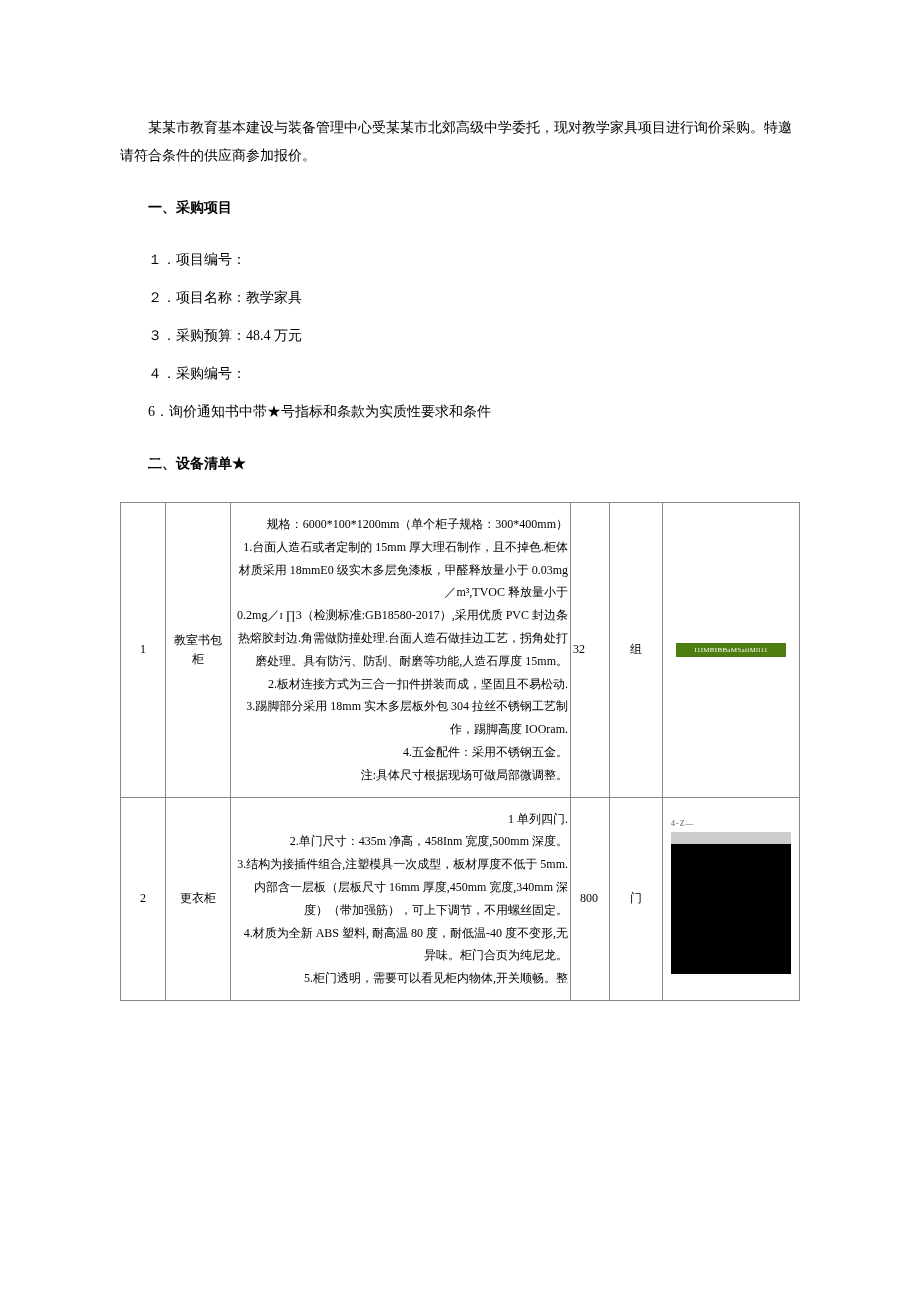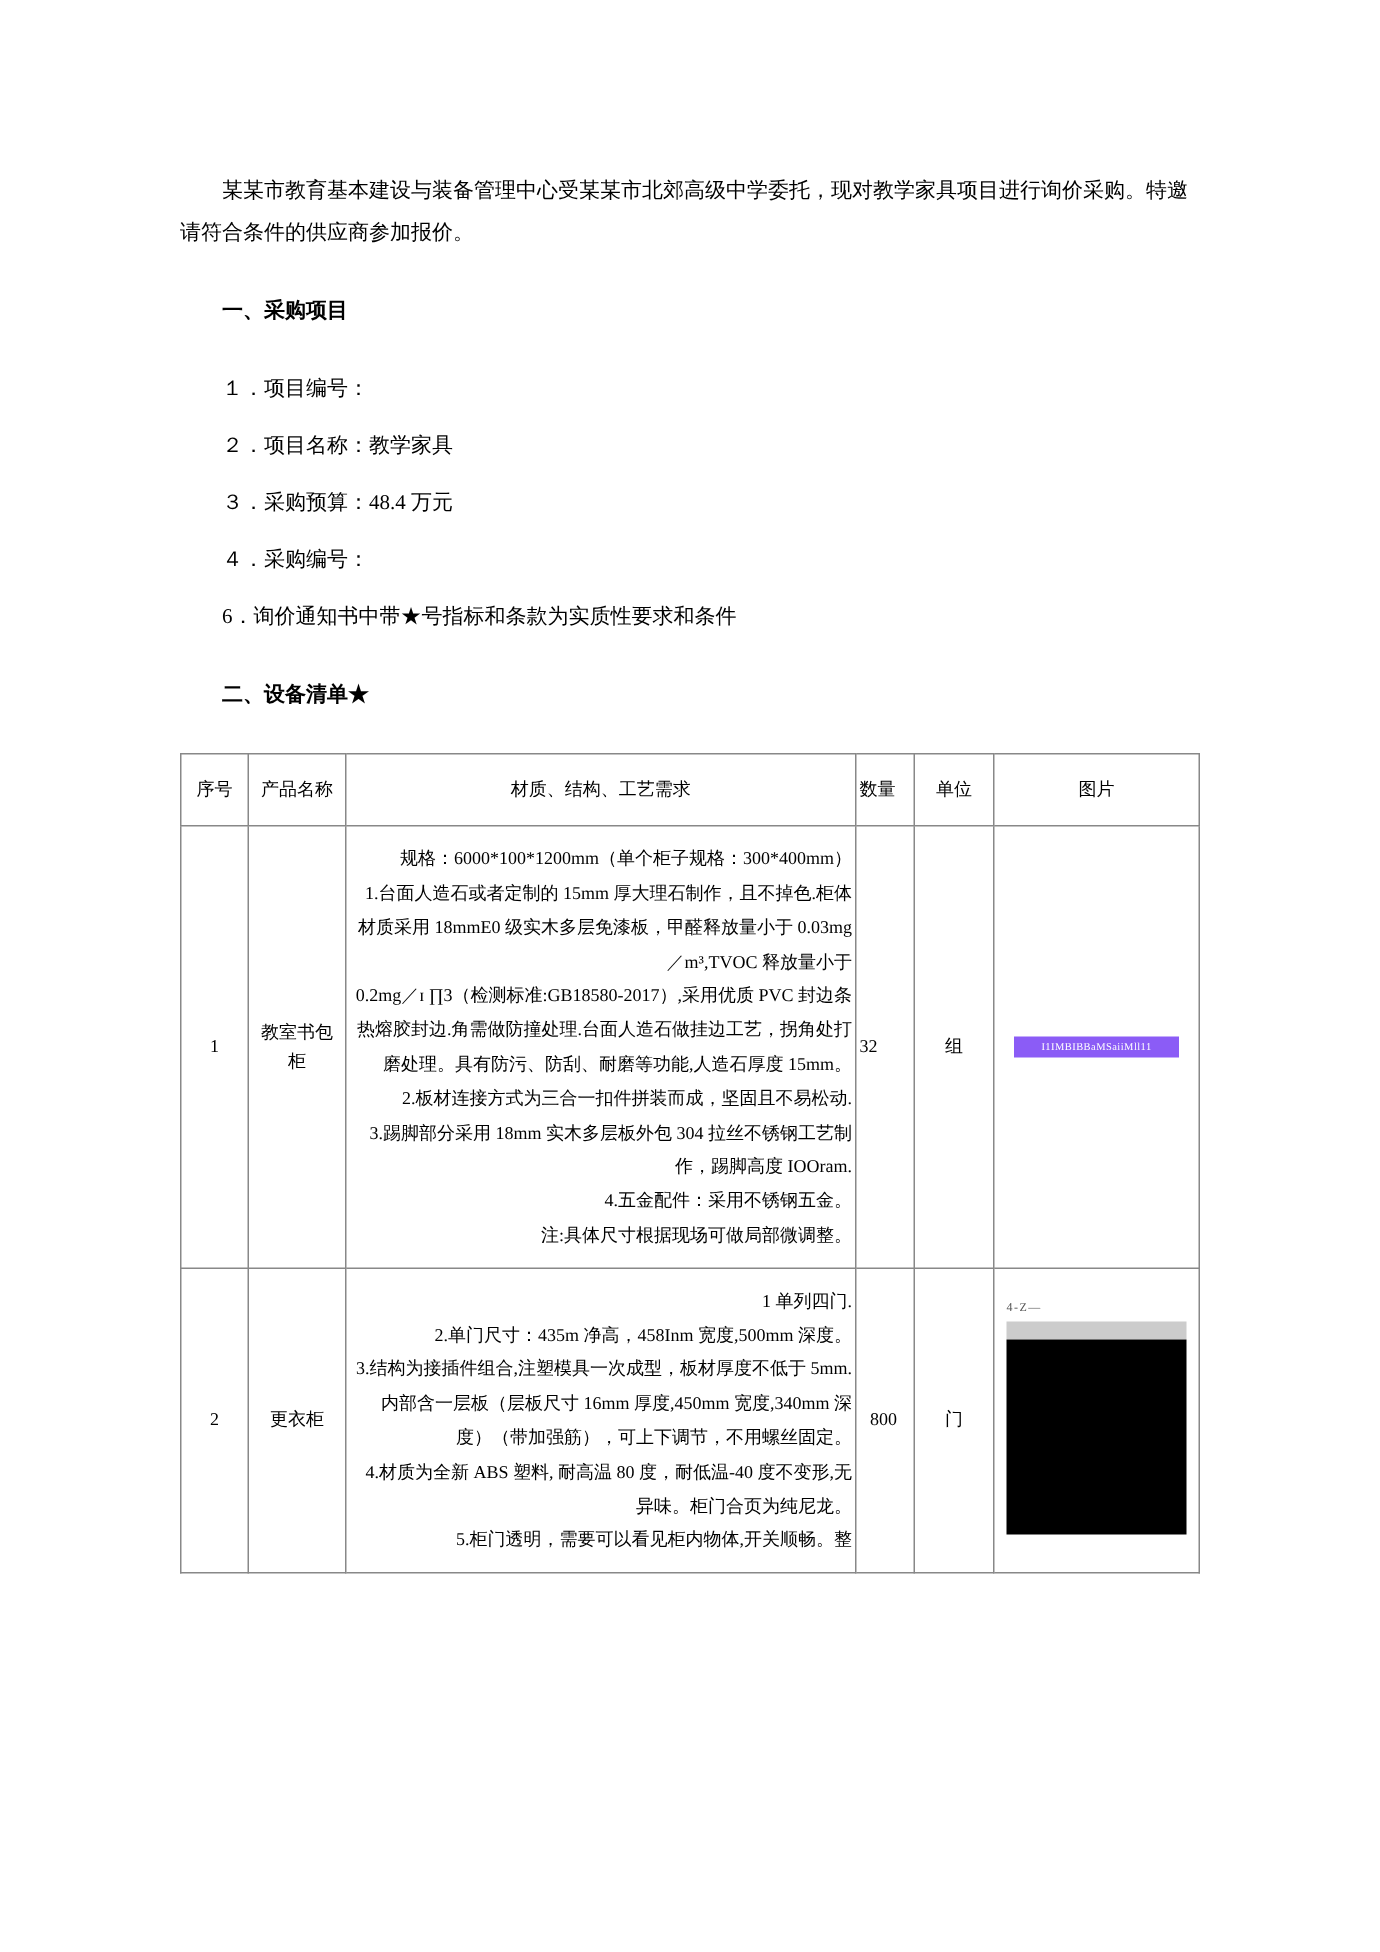--- a/index.html
+++ b/index.html
@@ -49,21 +49,21 @@
     font-weight: normal;
     padding: 14px 4px;
   }
   .col-seq { width: 36px; text-align: center; }
   .col-name { width: 56px; text-align: center; }
   .col-spec { width: auto; text-align: right; line-height: 1.9; padding: 10px 2px; }
   .col-qty { width: 32px; text-align: left; padding-left:2px;}
   .col-unit { width: 44px; text-align: center; }
   .col-img { width: 128px; text-align: center; }
   .img-box1 {
-    background: #8b5cf6;
+    background: #4d7c0f;
     color: #fff;
     font-size: 7px;
     letter-spacing: 0.3px;
     height: 14px;
     line-height: 14px;
     width: 110px;
     margin: 0 auto;
     overflow: hidden;
   }
   .img-box2-wrap {
@@ -99,28 +99,20 @@
 <p class="list-item">２．项目名称：教学家具</p>
 <p class="list-item">３．采购预算：48.4 万元</p>
 <p class="list-item">４．采购编号：</p>
 <p class="list-item">6．询价通知书中带★号指标和条款为实质性要求和条件</p>
 
 <p class="section-title">二、设备清单★</p>
 
 <table>
   <tbody>
   <tr>
-    <th class="col-seq">序号</th>
-    <th class="col-name">产品名称</th>
-    <th class="col-spec" style="text-align:center;">材质、结构、工艺需求</th>
-    <th class="col-qty">数量</th>
-    <th class="col-unit">单位</th>
-    <th class="col-img">图片</th>
-  </tr>
-  <tr>
     <td class="col-seq">1</td>
     <td class="col-name">教室书包柜</td>
     <td class="col-spec" style="white-space:pre-line;">规格：6000*100*1200mm（单个柜子规格：300*400mm）
 1.台面人造石或者定制的 15mm 厚大理石制作，且不掉色.柜体材质采用 18mmE0 级实木多层免漆板，甲醛释放量小于 0.03mg／m³,TVOC 释放量小于
 0.2mg／ɪ ∏3（检测标准:GB18580-2017）,采用优质 PVC 封边条热熔胶封边.角需做防撞处理.台面人造石做挂边工艺，拐角处打磨处理。具有防污、防刮、耐磨等功能,人造石厚度 15mm。
 2.板材连接方式为三合一扣件拼装而成，坚固且不易松动.
 3.踢脚部分采用 18mm 实木多层板外包 304 拉丝不锈钢工艺制作，踢脚高度 IOOram.
 4.五金配件：采用不锈钢五金。
 注:具体尺寸根据现场可做局部微调整。</td>
     <td class="col-qty">32</td>

